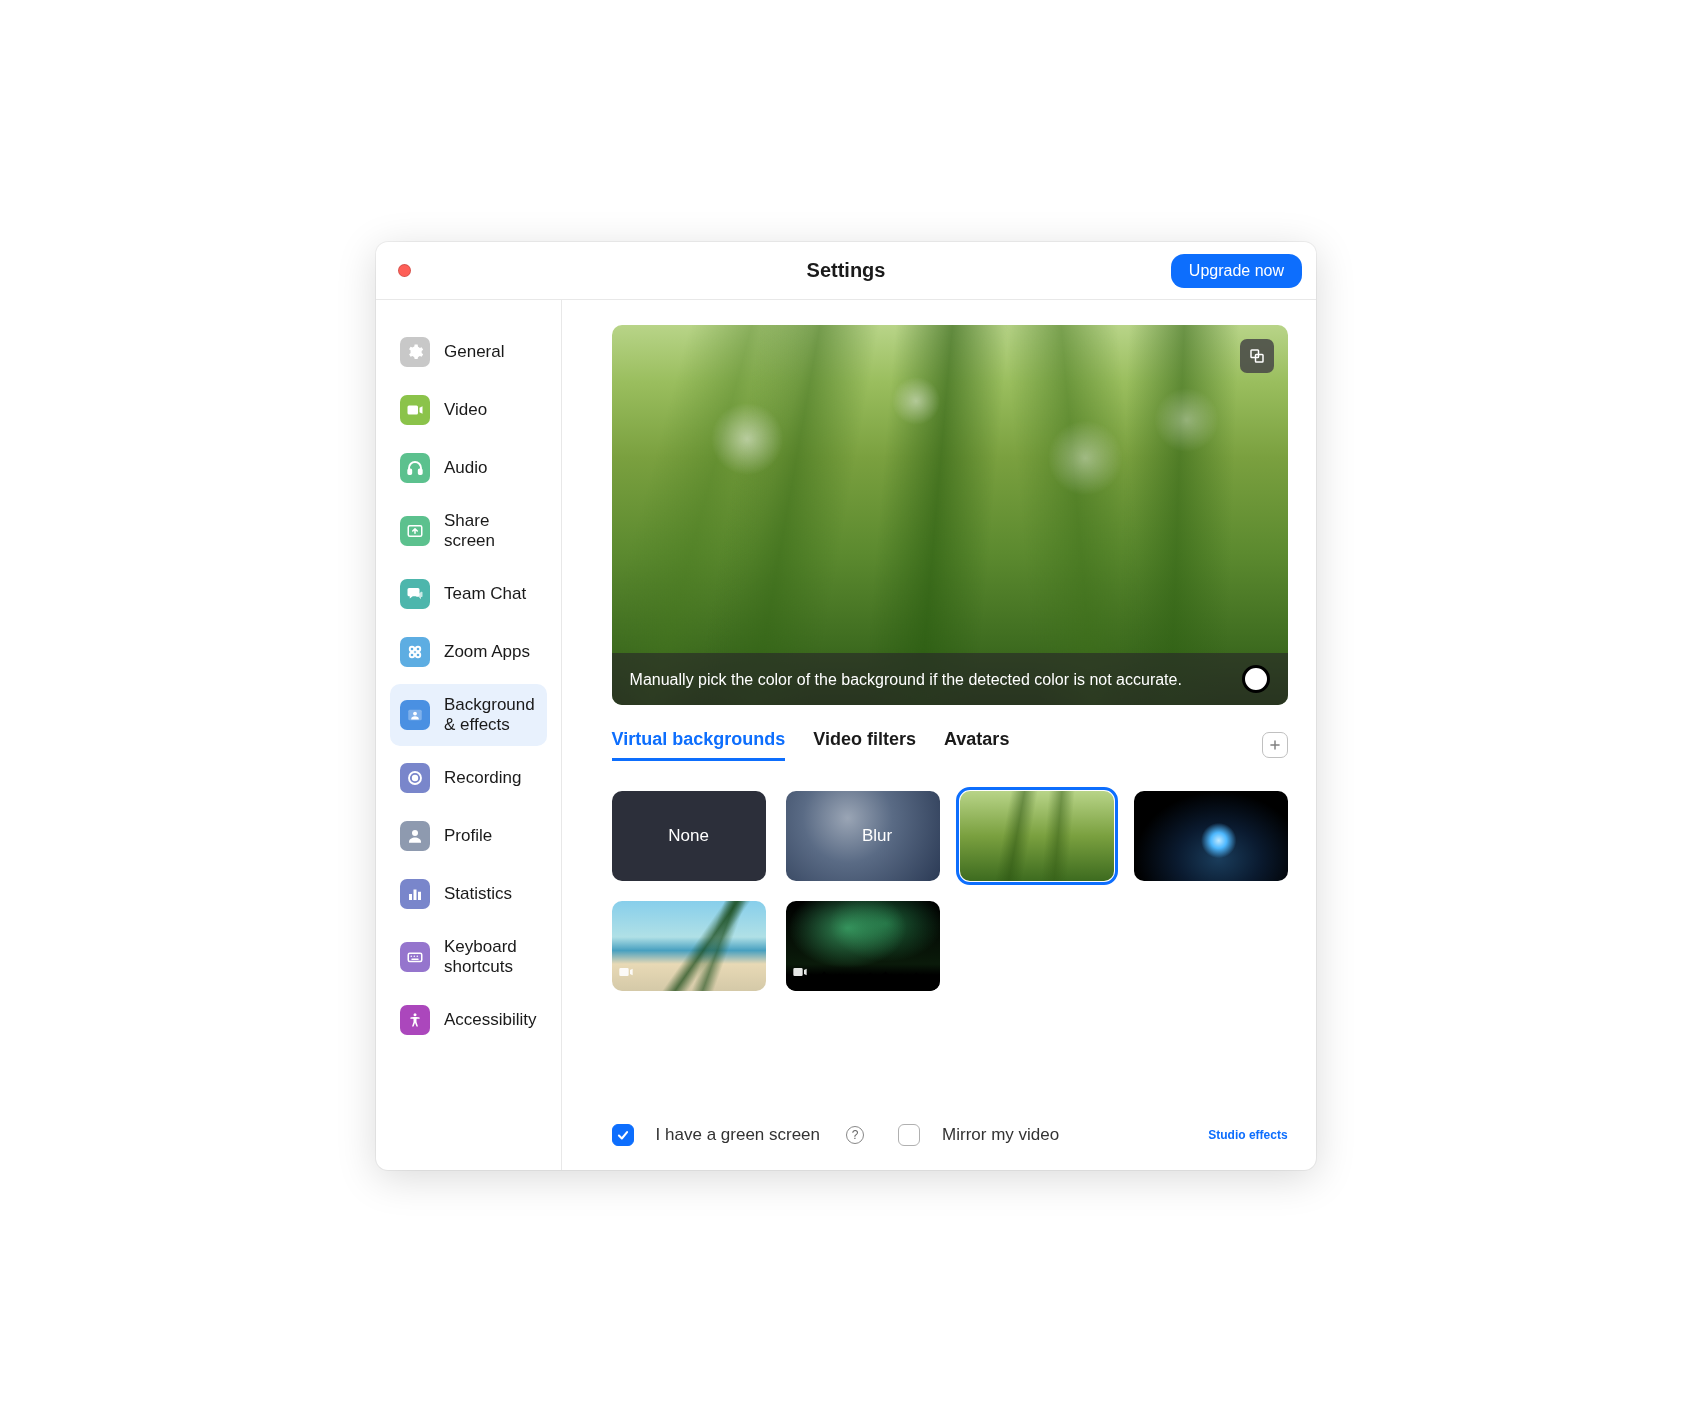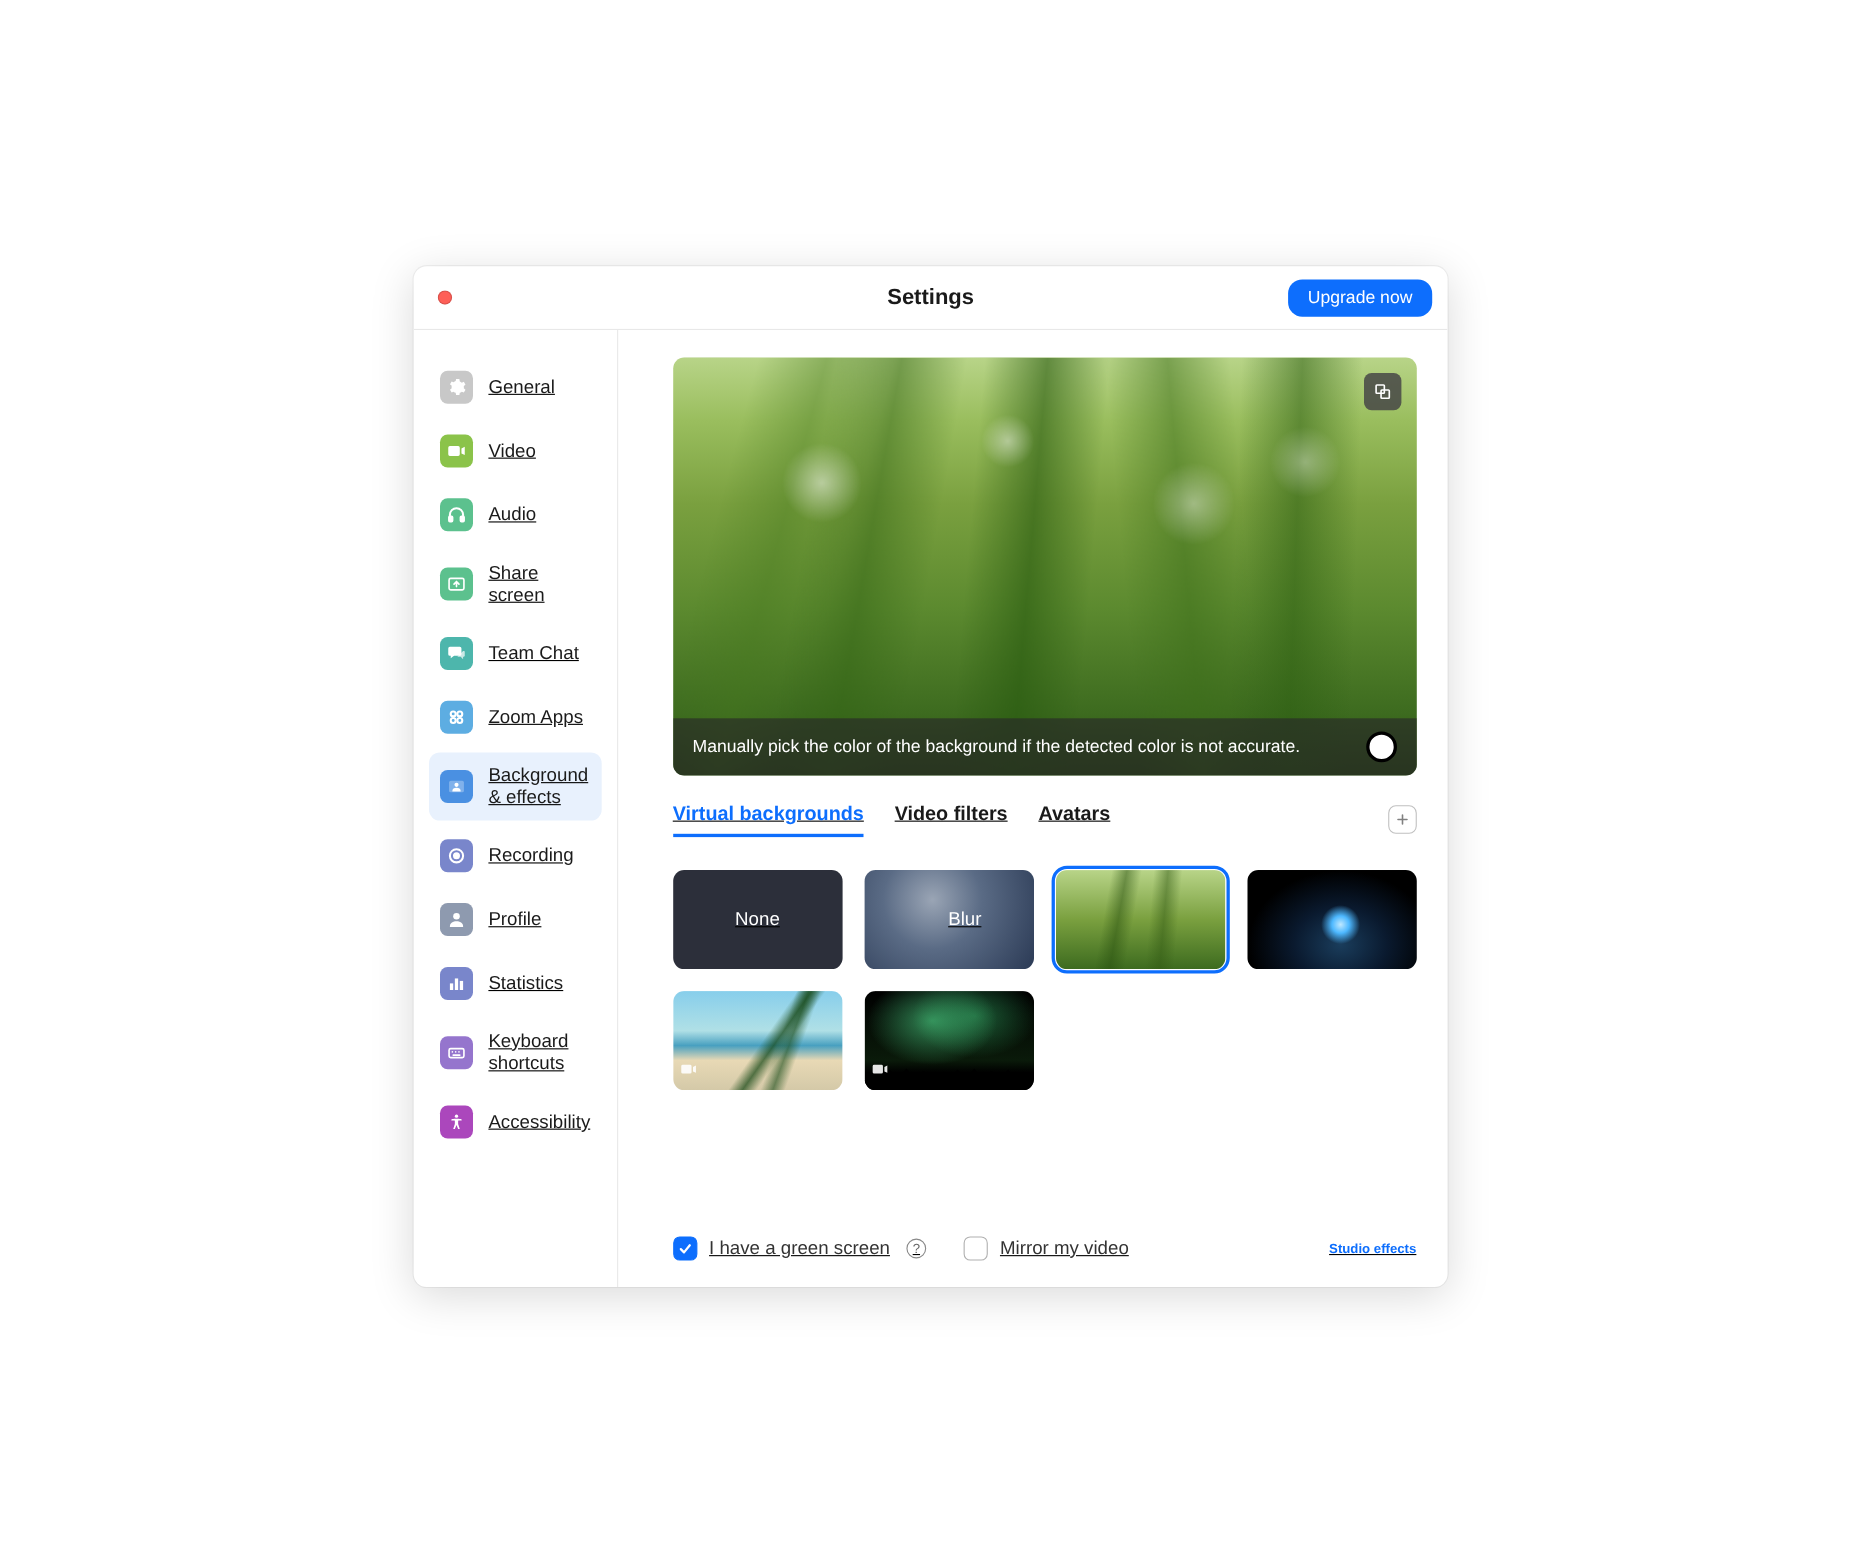--- a/index.html
+++ b/index.html
@@ -57,21 +57,20 @@
       border: none;
       border-radius: 13px;
       padding: 8px 18px;
       font-size: 16px;
       font-weight: 500;
       cursor: pointer;
     }
     .content {
       display: flex;
       min-height: 870px;
-      text-decoration: underline;
     }
     
     .sidebar {
       width: 314px;
       border-right: 1px solid #e8e8e8;
       padding: 26px 14px;
     }
     .sidebar-item {
       display: flex;
       align-items: center;
@@ -291,21 +290,21 @@
       padding-top: 24px;
     }
     .footer-left {
       display: flex;
       align-items: center;
       gap: 34px;
     }
     .check-group {
       display: flex;
       align-items: center;
-      gap: 11px;
+      gap: 22px;
       font-size: 17px;
       color: #333;
     }
     .checkbox {
       width: 22px;
       height: 22px;
       border: 1.5px solid #b0b0b0;
       border-radius: 6px;
       display: flex;
       align-items: center;

